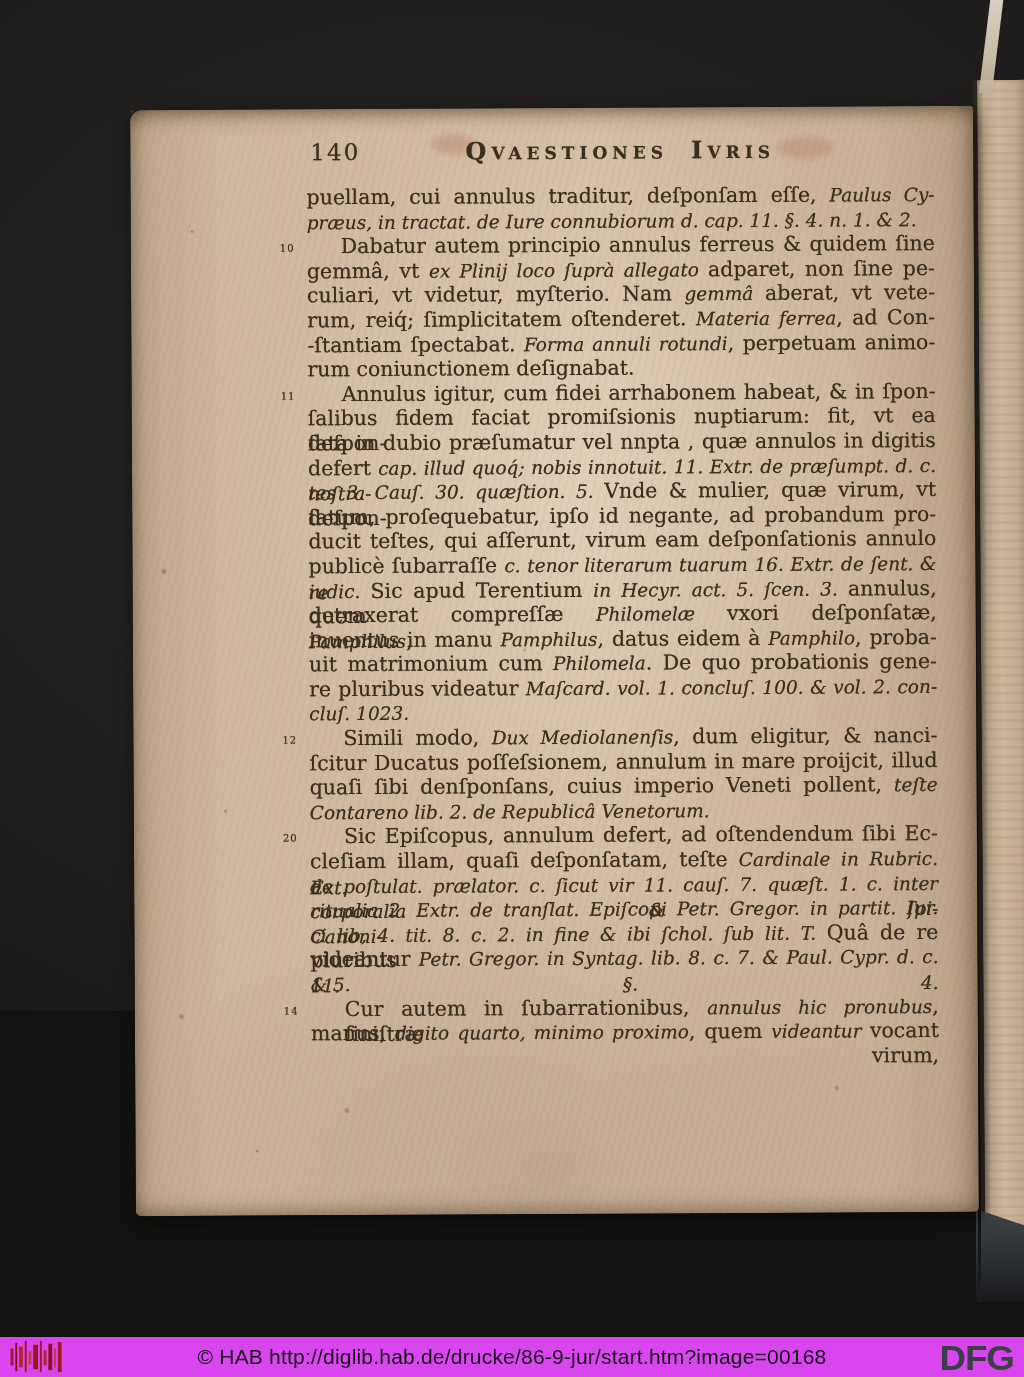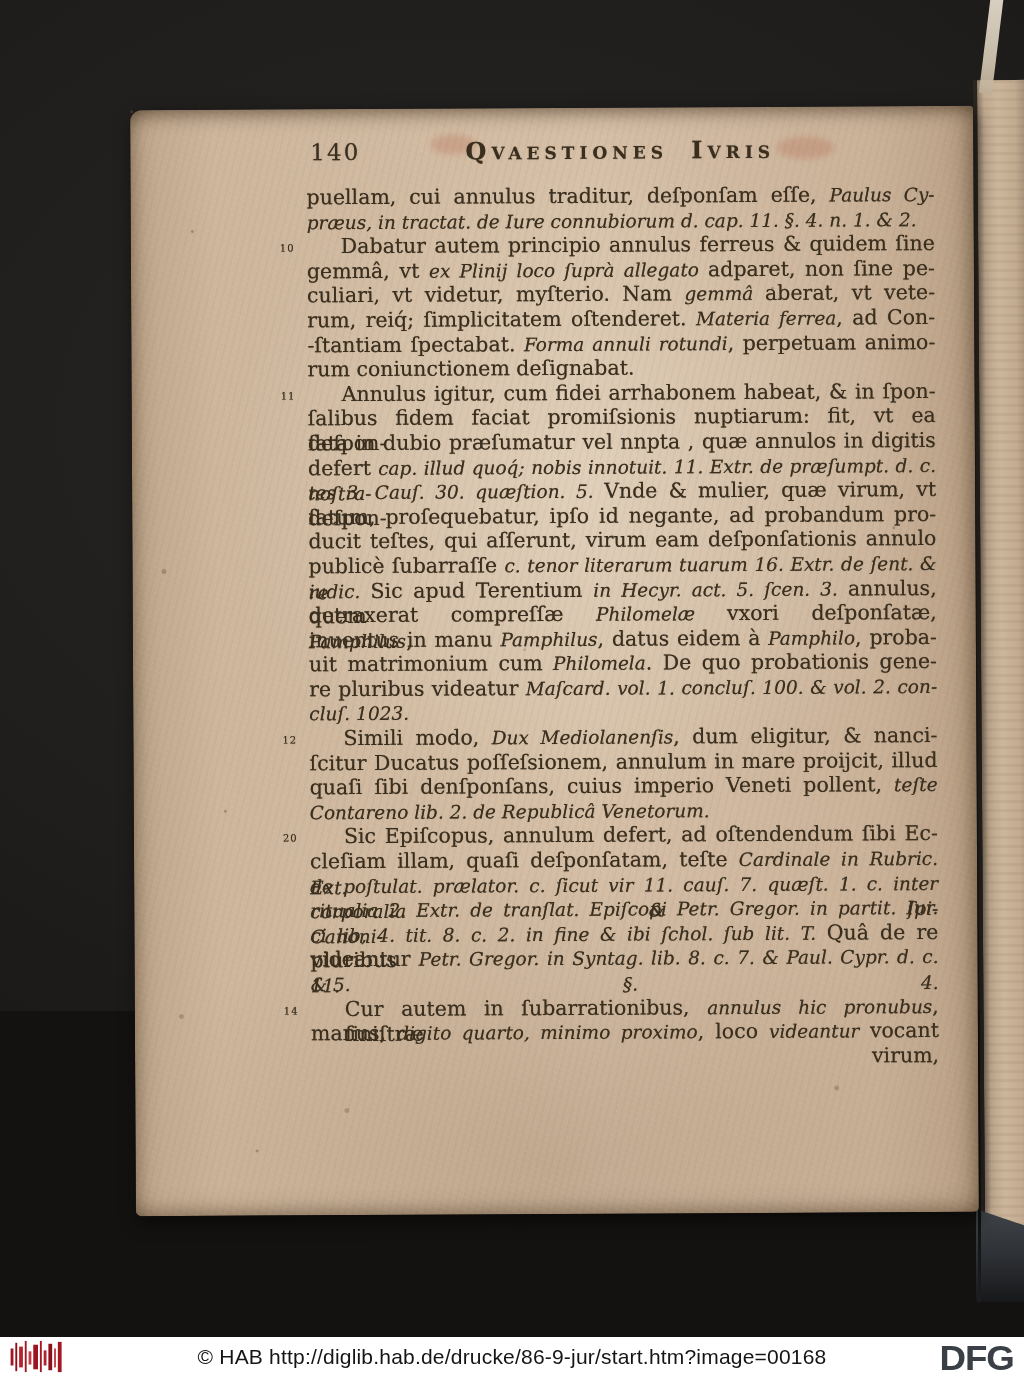--- a/index.html
+++ b/index.html
@@ -100,21 +100,21 @@
   .line.indent{padding-left:34px;}
   .ro{font-style:normal;}
   .it{font-style:italic;font-size:18.5px;}
   .mnum{
     position:absolute;left:-27px;top:2px;font-size:10px;letter-spacing:1px;
     font-variant:small-caps;
   }
   
   .footer{
     position:absolute;left:0;top:1337px;width:1024px;height:40px;
-    background:#ffffff;display:flex;align-items:center;justify-content:center;
+    background:#d946ef;display:flex;align-items:center;justify-content:center;
     font-family:"Liberation Sans",sans-serif;
   }
   .copyright{
     font-size:21px;color:#151515;letter-spacing:0.2px;
   }
   .barcode{position:absolute;left:9px;top:3px;width:58px;height:34px;}
   .dfg{
     position:absolute;right:10px;top:1px;
     font-weight:bold;font-size:35px;color:#3a4046;letter-spacing:-1px;
     transform:scaleX(1.05);transform-origin:right center;
@@ -168,21 +168,21 @@
           <div class="line just"><span class="ro">quaſi ſibi denſponſans, cuius imperio Veneti pollent, </span><span class="it">teſte</span></div>
           <div class="line noj"><span class="it">Contareno lib. 2. de Republicâ Venetorum.</span></div>
           <div class="line indent just"><span class="mnum">20</span><span class="ro">Sic Epiſcopus, annulum defert, ad oſtendendum ſibi Ec-</span></div>
           <div class="line just"><span class="ro">cleſiam illam, quaſi deſponſatam, teſte </span><span class="it">Cardinale in Rubric. Ext.</span></div>
           <div class="line just"><span class="it">de poſtulat. prælator. c. ſicut vir 11. cauſ. 7. quæſt. 1. c. inter corporalia &amp; ſpi-</span></div>
           <div class="line just"><span class="it">ritualia 2. Extr. de tranſlat. Epiſcopi Petr. Gregor. in partit. Iur. Canoni-</span></div>
           <div class="line just"><span class="it">ci lib, 4. tit. 8. c. 2. in fine &amp; ibi ſchol. ſub lit. T. </span><span class="ro">Quâ de re pluribus</span></div>
           <div class="line just"><span class="ro">videantur </span><span class="it">Petr. Gregor. in Syntag. lib. 8. c. 7. &amp; Paul. Cypr. d. c. 11. §. 4.</span></div>
           <div class="line noj"><span class="it">&amp; 5.</span></div>
           <div class="line indent just"><span class="mnum">14</span><span class="ro">Cur autem in ſubarrationibus, </span><span class="it">annulus hic pronubus</span><span class="ro">, ſiniſtræ</span></div>
-          <div class="line just"><span class="ro">manus, </span><span class="it">digito quarto, minimo proximo</span><span class="ro">, loco </span><span class="it">videantur </span><span class="ro">vocant</span></div>
+          <div class="line just"><span class="ro">manus, </span><span class="it">digito quarto, minimo proximo</span><span class="ro">, quem </span><span class="it">videantur </span><span class="ro">vocant</span></div>
           <div class="line right"><span class="ro">virum,</span></div>
         </div>
     </div>
   </div>
 </div>
 
 <div class="footer">
   <svg class="barcode" viewBox="0 0 58 36" xmlns="http://www.w3.org/2000/svg">
     <rect x="0" y="9" width="3" height="18" fill="#a31722"></rect>
     <rect x="5" y="3" width="2" height="30" fill="#8c101a"></rect>

